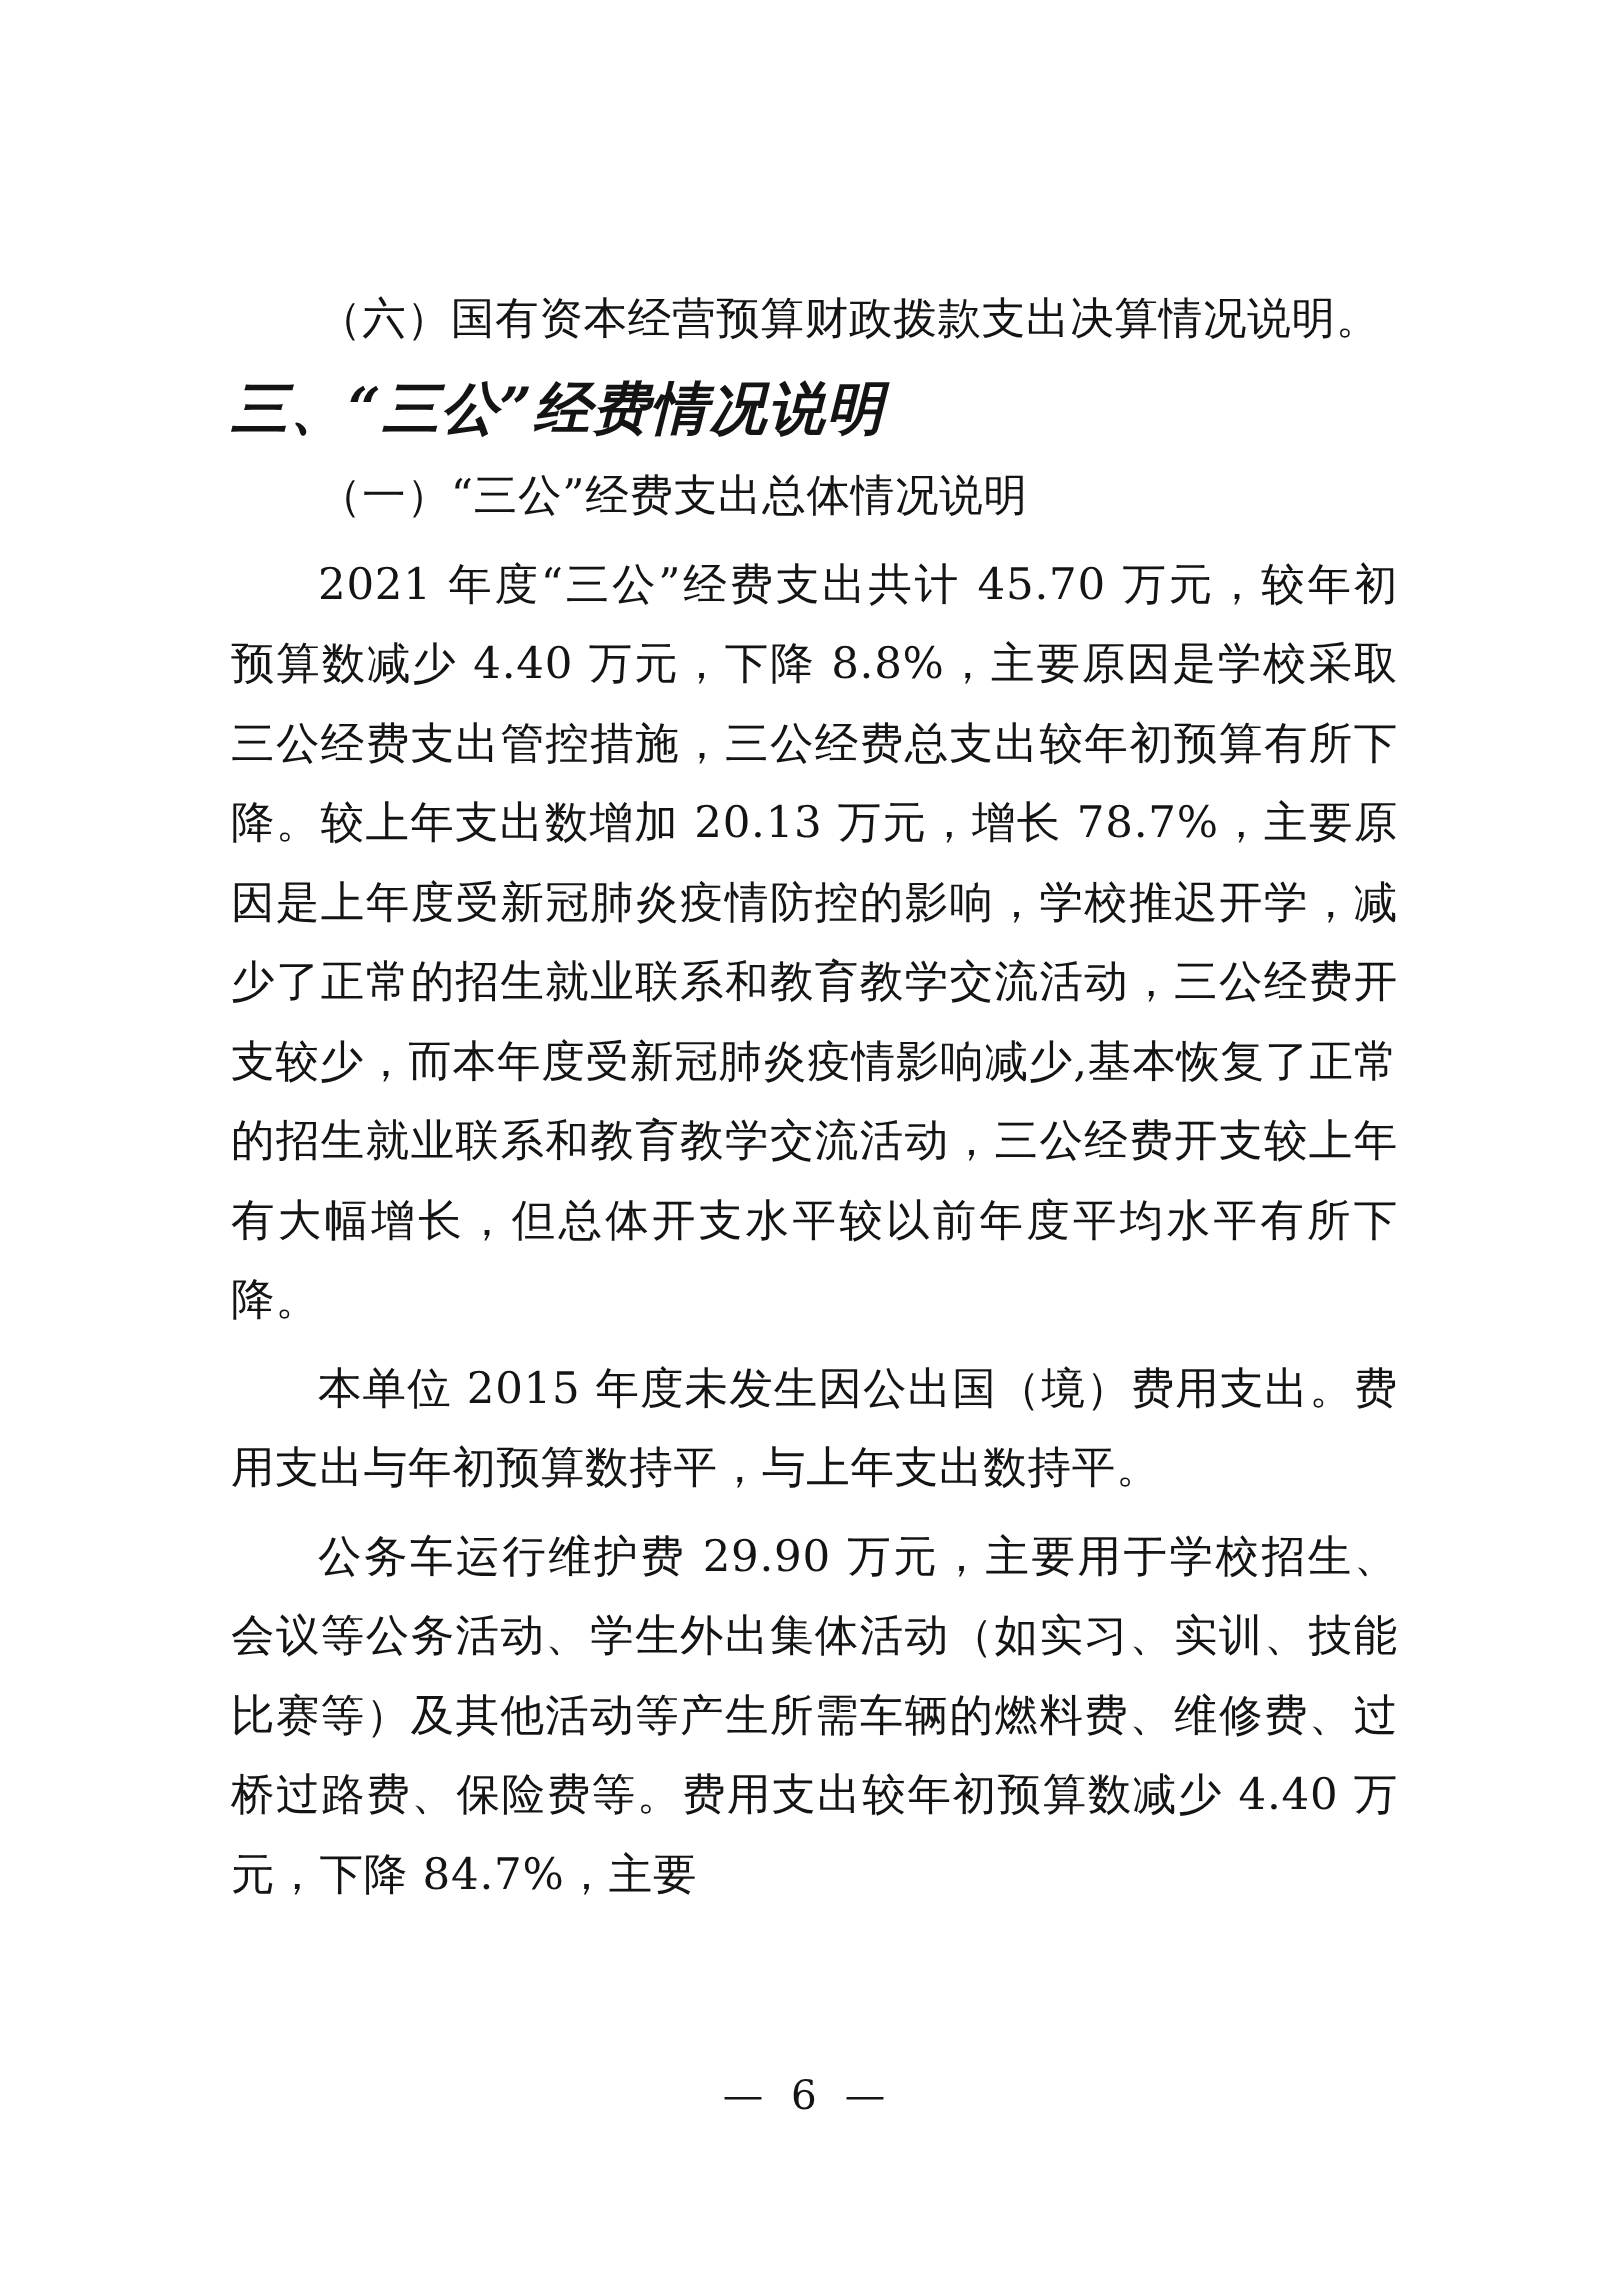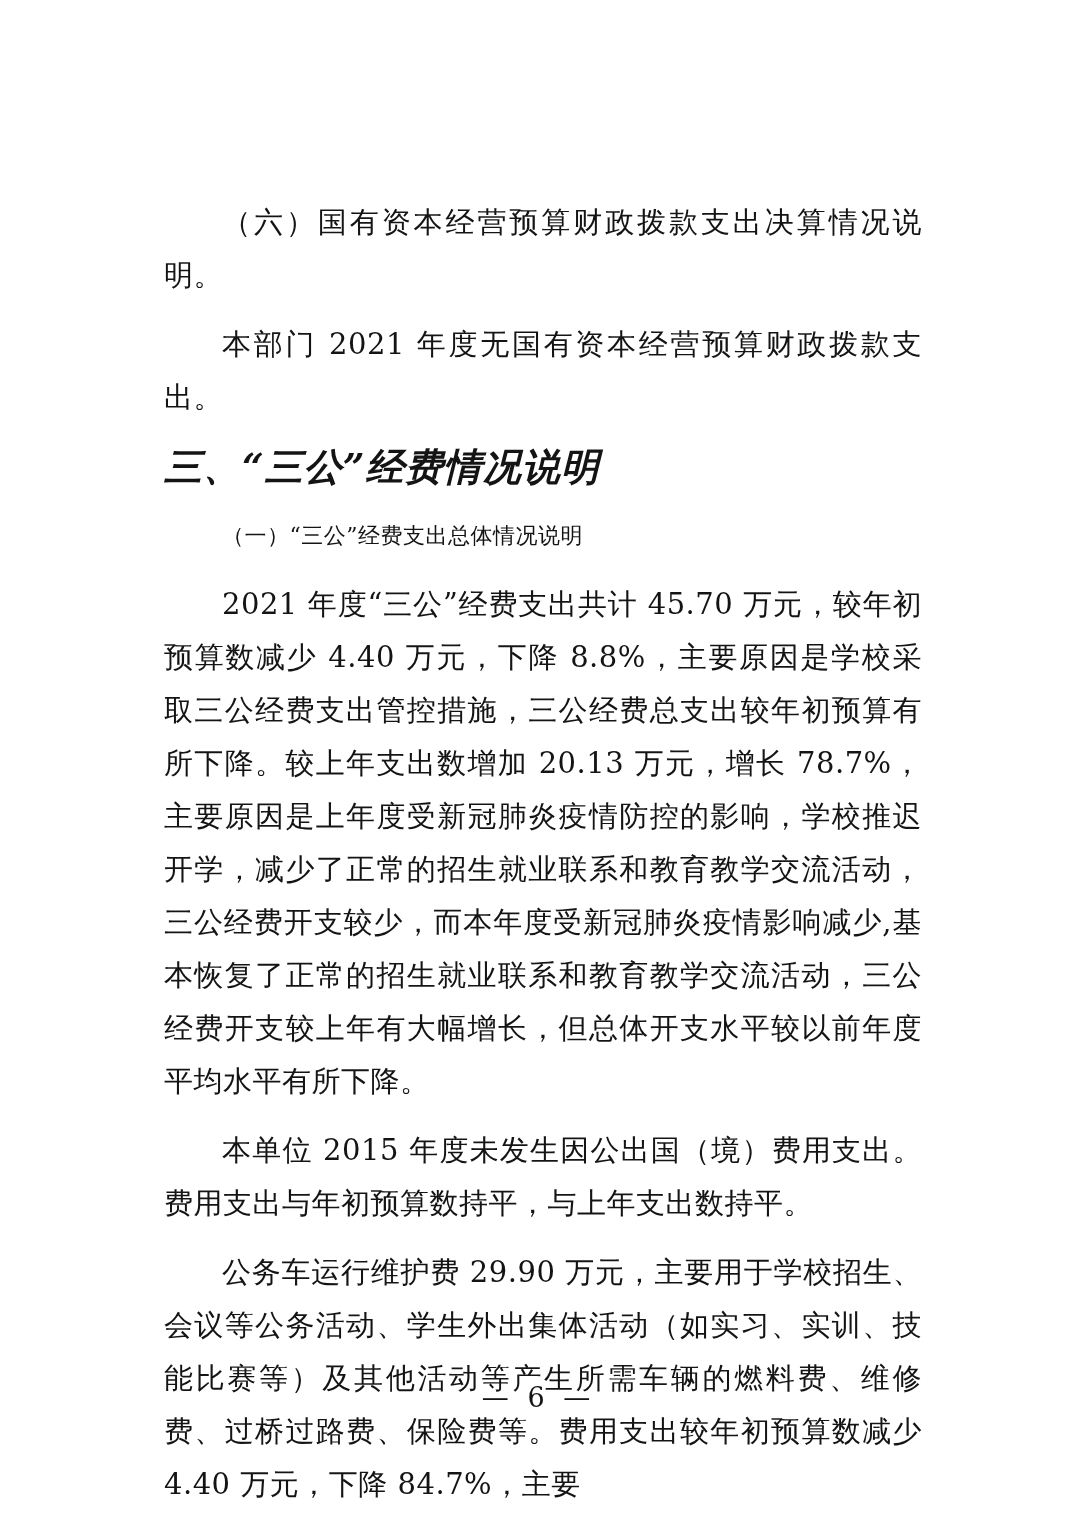--- a/index.html
+++ b/index.html
@@ -17,42 +17,42 @@
     font-family: "DejaVu Serif", "Liberation Serif", serif;
     color: #1a1a1a;
   }
   .content {
     position: absolute;
     left: 148px;
     top: 180px;
     width: 790px;
   }
   p {
-    margin: 16px;
+    margin: 6px;
     font-size: 29px;
     line-height: 53px;
     text-align: justify;
     text-justify: inter-ideograph;
     letter-spacing: 0.5px;
     color: #141414;
   }
   .indent {
     text-indent: 58px;
   }
   .heading-bold {
     font-weight: bold;
     font-size: 38px;
     line-height: 53px;
     text-indent: 0;
     letter-spacing: 1px;
     font-style: italic;
   }
   .sub-heading {
     text-indent: 58px;
-    font-size: 22px;
+    font-size: 29px;
     line-height: 53px;
   }
   .footer {
     position: absolute;
     left: 0;
     top: 1382px;
     width: 1074px;
     text-align: center;
     font-size: 27px;
     font-family: "DejaVu Serif", "Liberation Serif", serif;
@@ -64,21 +64,20 @@
     padding: 0 6px;
   }
 </style>
 </head>
 <body>
 
 <div class="page">
 
   <div class="content">
     <p class="indent">（六）国有资本经营预算财政拨款支出决算情况说明。</p>
-    <p class="indent">本部门 2021 年度无国有资本经营预算财政拨款支出。</p>
     <p class="heading-bold">三、“三公”经费情况说明</p>
     <p class="sub-heading">（一）“三公”经费支出总体情况说明</p>
     <p class="indent">2021 年度“三公”经费支出共计 45.70 万元，较年初预算数减少 4.40 万元，下降 8.8%，主要原因是学校采取三公经费支出管控措施，三公经费总支出较年初预算有所下降。较上年支出数增加 20.13 万元，增长 78.7%，主要原因是上年度受新冠肺炎疫情防控的影响，学校推迟开学，减少了正常的招生就业联系和教育教学交流活动，三公经费开支较少，而本年度受新冠肺炎疫情影响减少,基本恢复了正常的招生就业联系和教育教学交流活动，三公经费开支较上年有大幅增长，但总体开支水平较以前年度平均水平有所下降。</p>
     <p class="indent">本单位 2015 年度未发生因公出国（境）费用支出。费用支出与年初预算数持平，与上年支出数持平。</p>
     <p class="indent">公务车运行维护费 29.90 万元，主要用于学校招生、会议等公务活动、学生外出集体活动（如实习、实训、技能比赛等）及其他活动等产生所需车辆的燃料费、维修费、过桥过路费、保险费等。费用支出较年初预算数减少 4.40 万元，下降 84.7%，主要</p>
   </div>
 
   <div class="footer">
     <span>—</span>
     <span class="pg-num">6</span>

